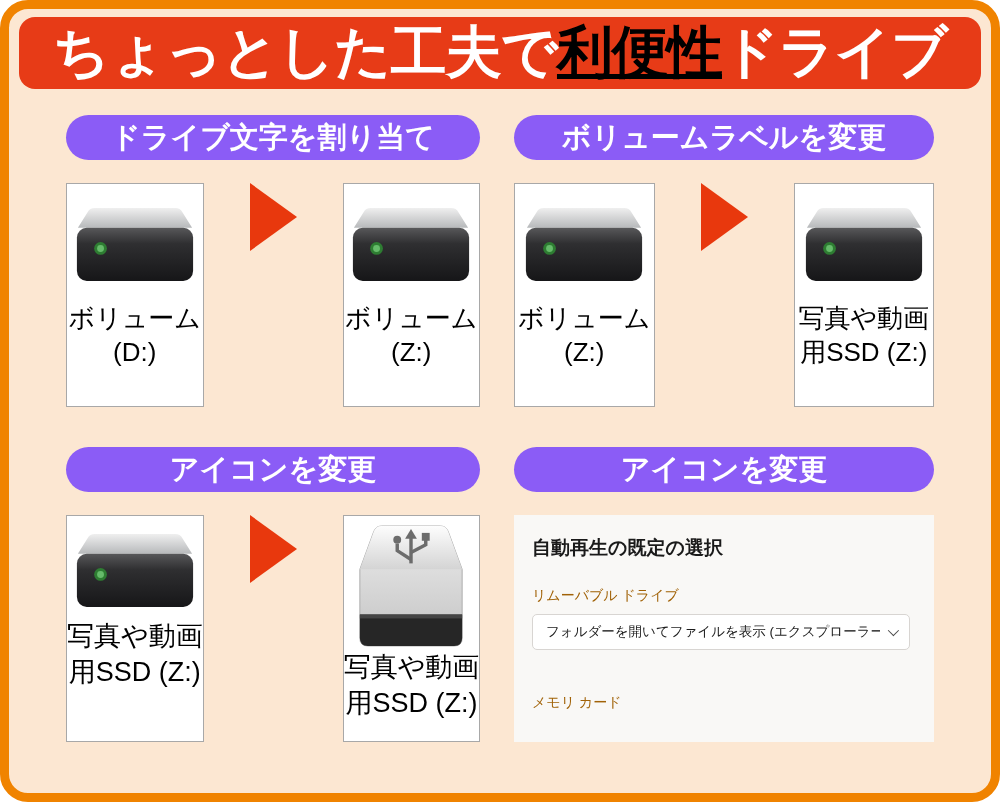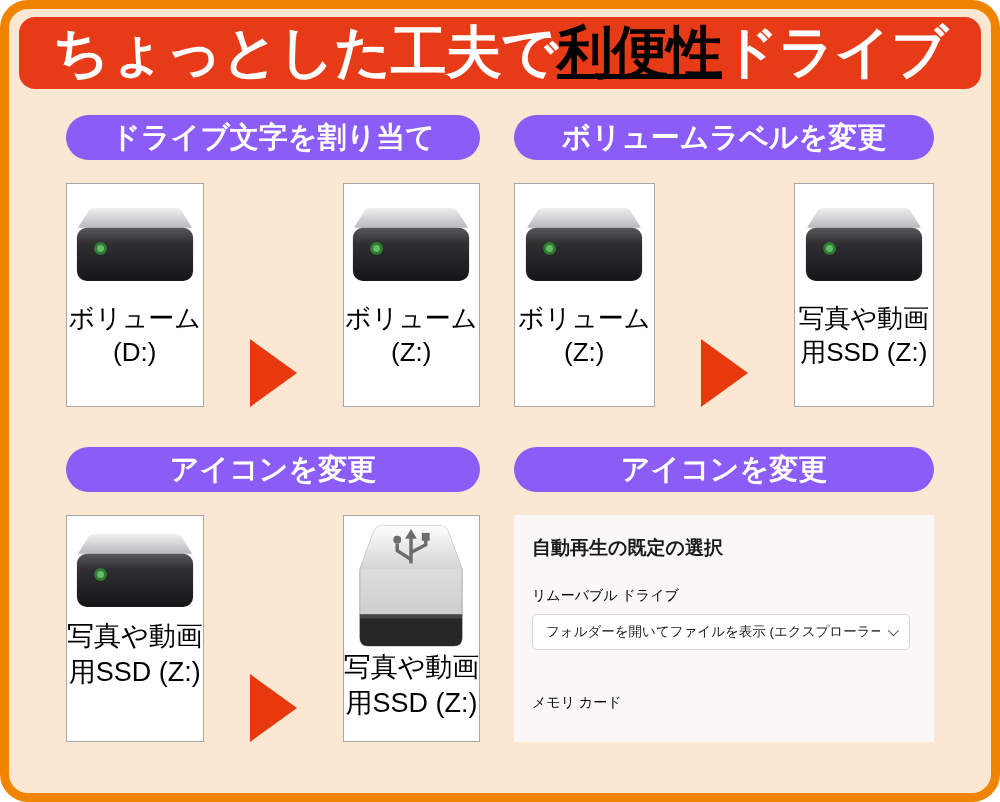--- a/index.html
+++ b/index.html
@@ -49,21 +49,21 @@
     font-size: 29px;
     font-weight: 700;
     display: flex;
     align-items: center;
     justify-content: center;
     margin-bottom: 23px;
     white-space: nowrap;
   }
   .pair {
     display: flex;
-    align-items: flex-end;
+    align-items: flex-start;
     justify-content: space-between;
     gap: 46px;
   }
   .card {
     width: 178px;
     height: 224px;
     background: #ffffff;
     border: 1px solid #a8a8a8;
     display: flex;
     flex-direction: column;
@@ -99,21 +99,21 @@
     padding: 20px 24px 0 18px;
   }
   .panel-heading {
     font-size: 19px;
     font-weight: 700;
     color: #1a1a1a;
     margin-bottom: 26px;
   }
   .field-label {
     font-size: 14px;
-    color: #000000;
+    color: #a16207;
     margin-bottom: 9px;
     white-space: nowrap;
   }
   .select {
     width: 100%;
     height: 36px;
     background: #ffffff;
     border: 1px solid #d8d5d2;
     border-radius: 5px;
     display: flex;

